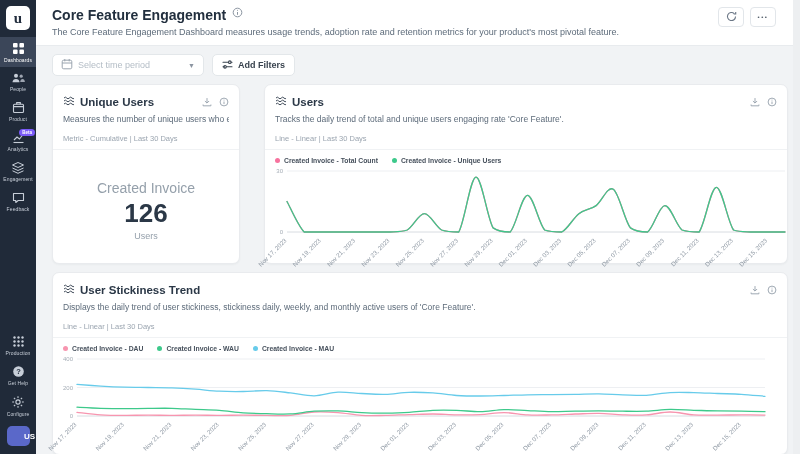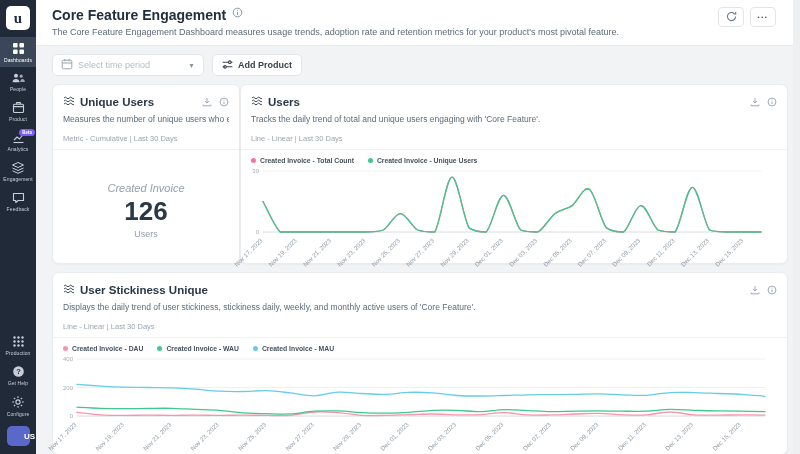--- a/index.html
+++ b/index.html
@@ -29,33 +29,33 @@
   .dots { font-size:6px; letter-spacing:1.5px; color:#55606c; font-weight:700; }
   .page-desc { font-size:9px; color:#5d6b7a; }
 
   .filter-row { display:flex; gap:8px; padding:8px 0 8px 16px; align-items:center; }
   .select-ctl { background:#fff; border:1px solid #e3e7ea; border-radius:5px; height:22px; display:flex; align-items:center; gap:5px; padding:0 8px; width:152px; cursor:pointer; }
   .select-ctl .ph { font-size:9px; color:#b4bdc6; }
   .caret { margin-left:auto; font-size:7px; color:#8b95a1; }
   .add-filters { background:#fff; border:1px solid #e3e7ea; border-radius:5px; height:22px; display:flex; align-items:center; gap:5px; padding:0 9px; font-size:9px; font-weight:700; color:#39434f; cursor:pointer; }
 
   .content { padding:0 12px 0 16px; }
-  .row1 { display:flex; gap:0; }
+  .row1 { display:flex; gap:24px; }
   .card { background:#fff; border:1px solid #e9ebee; border-radius:7px; box-shadow:0 1px 2px rgba(30,40,60,.04); }
   .card-head { padding:8px 10px 6px; border-bottom:1px solid #f0f2f4; }
   .card-title-row { display:flex; align-items:center; gap:5px; }
   .card-title { font-size:11.5px; font-weight:700; color:#2b3847; }
   .card-actions { margin-left:auto; display:flex; gap:7px; color:#95a0ab; }
   .card-actions span { display:flex; cursor:pointer; }
   .card-desc { font-size:8.5px; color:#5d6b7a; margin-top:3px; white-space:nowrap; overflow:hidden; }
   .card-meta { font-size:7.5px; color:#9ba5b0; margin-top:10px; }
 
   #card-unique { width:188px; height:180px; }
   .metric-wrap { height:120px; display:flex; flex-direction:column; align-items:center; justify-content:center; }
-  .metric-label { font-size:11px; color:#95a0ab;font-style:italic; }
+  .metric-label { font-size:14px; color:#95a0ab; }
   .metric-value { font-size:26px; font-weight:600; color:#2b3847; margin:2px 0; }
   .metric-unit { font-size:9px; color:#95a0ab; }
 
   #card-usage { flex:1; height:180px; min-width:0; }
   #card-stickiness { height:183px; margin-top:8px; }
   .legend { display:flex; gap:14px; padding:7px 10px 0; }
   .legend-item { display:flex; align-items:center; gap:4px; font-size:6.8px; font-weight:700; color:#46505c; cursor:pointer; }
   .dot { width:5px; height:5px; border-radius:50%; display:inline-block; }
   .chart-box { padding:2px 4px 0 6px; }
 
@@ -216,21 +216,21 @@
           </svg></span>
       <span class="ph">Select time period</span>
       <span class="caret">▼</span>
     </div>
     <div class="add-filters">
       <span><svg width="11" height="11" viewBox="0 0 11 11" fill="none" stroke="#39434f" stroke-width="1.1" stroke-linecap="round">
             <path d="M1 3.2h5.2M9.3 3.2h.7M1 7.8h1.6M4.5 7.8H10"></path>
             <circle cx="7.8" cy="3.2" r="1.3"></circle>
             <circle cx="3" cy="7.8" r="1.3"></circle>
           </svg></span>
-      <span>Add Product</span>
+      <span>Add Filters</span>
     </div>
   </div>
 
   <div class="content">
     <div class="row1">
 
       <div class="card" id="card-unique">
         <div class="card-head">
           <div class="card-title-row">
             <span><svg width="12" height="12" viewBox="0 0 12 12" fill="none" stroke="#2b3847" stroke-width=".9">
@@ -283,21 +283,21 @@
                 </span>
               <span>
                   <svg width="10" height="10" viewBox="0 0 11 11" fill="none" stroke="currentColor" stroke-width="1">
                     <circle cx="5.5" cy="5.5" r="4.3"></circle>
                     <path d="M5.5 5v2.8"></path>
                     <circle cx="5.5" cy="3.3" r=".55" fill="currentColor" stroke="none"></circle>
                   </svg>
                 </span>
             </div>
           </div>
-          <div class="card-desc">Tracks the daily trend of total and unique users engaging with 'Core Feature'.</div>
+          <div class="card-desc">Tracks the daily trend of total and unique users engaging rate 'Core Feature'.</div>
           <div class="card-meta">Line - Linear | Last 30 Days</div>
         </div>
         <div class="legend">
             <span class="legend-item">
               <span class="dot" style="background: rgb(247, 114, 158);"></span>
               <span>Created Invoice - Total Count</span>
             </span>
             <span class="legend-item">
               <span class="dot" style="background: rgb(61, 201, 139);"></span>
               <span>Created Invoice - Unique Users</span>
@@ -330,21 +330,21 @@
     </div>
 
     <div class="card" id="card-stickiness">
       <div class="card-head">
         <div class="card-title-row">
           <span><svg width="12" height="12" viewBox="0 0 12 12" fill="none" stroke="#2b3847" stroke-width=".9">
                 <path d="M1 3q1.4-1.7 2.7 0t2.6 0 2.7 0 2 0"></path>
                 <path d="M1 6q1.4-1.7 2.7 0t2.6 0 2.7 0 2 0"></path>
                 <path d="M1 9q1.4-1.7 2.7 0t2.6 0 2.7 0 2 0"></path>
               </svg></span>
-          <span class="card-title">User Stickiness Unique</span>
+          <span class="card-title">User Stickiness Trend</span>
           <div class="card-actions">
             <span>
                 <svg width="10" height="10" viewBox="0 0 11 11" fill="none" stroke="currentColor" stroke-width="1">
                   <path d="M5.5 1.2v5.2M3.2 4.4l2.3 2.3 2.3-2.3"></path>
                   <path d="M1.2 8.3v1.4h8.6V8.3"></path>
                 </svg>
               </span>
             <span>
                 <svg width="10" height="10" viewBox="0 0 11 11" fill="none" stroke="currentColor" stroke-width="1">
                   <circle cx="5.5" cy="5.5" r="4.3"></circle>

